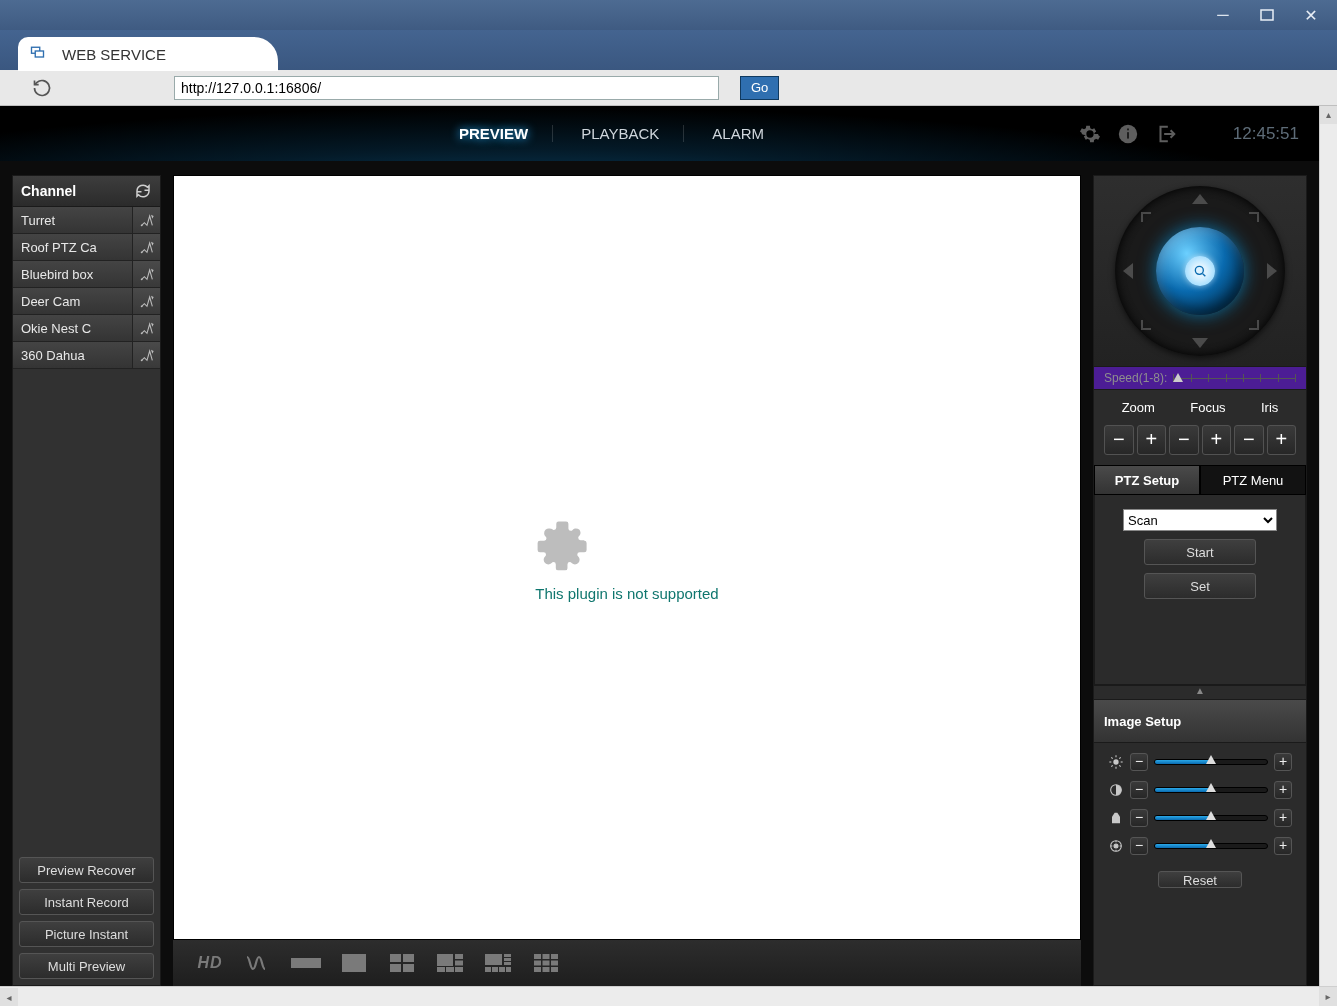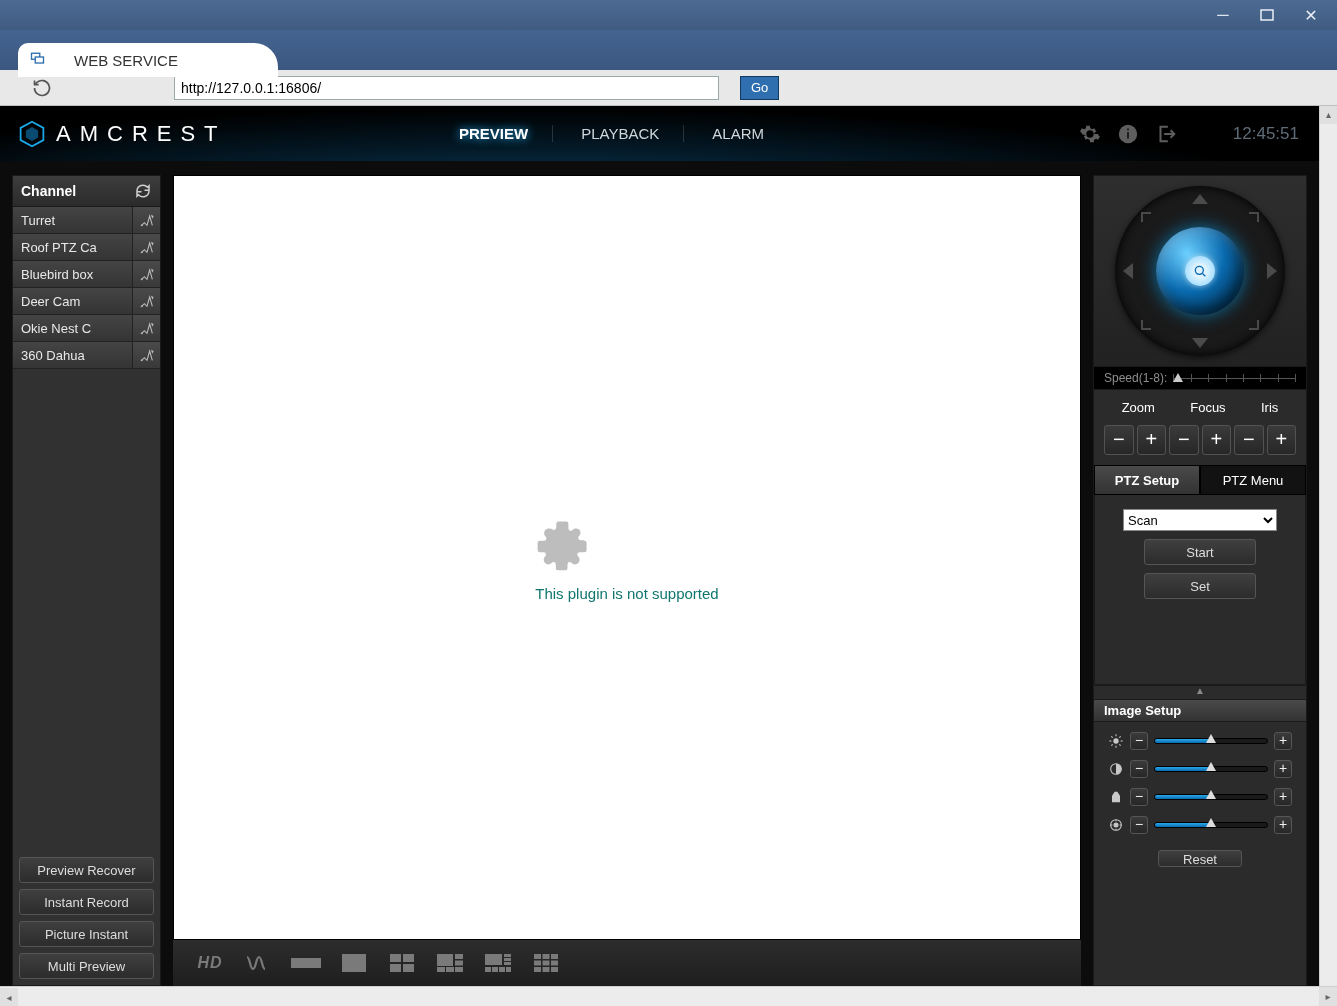--- a/index.html
+++ b/index.html
@@ -17,21 +17,21 @@
   *{box-sizing:border-box;font-family:Arial,Helvetica,sans-serif;}
   html,body{margin:0;padding:0;width:1337px;height:1006px;overflow:hidden;background:#0d47a1;}
   
   .window{position:absolute;left:0;top:0;width:1337px;height:1006px;background:#0d47a1;}
   
   .titlebar{height:30px;background:linear-gradient(#4d6b92,#3f5b82);display:flex;align-items:center;justify-content:flex-end;padding-right:4px;}
   .titlebar .sysbtn{width:44px;height:24px;color:#e8eef6;font-size:16px;display:flex;align-items:center;justify-content:center;cursor:pointer;}
   .titlebar .sysbtn.max{font-size:14px;}
   
   .tabstrip{height:40px;background:linear-gradient(#446490,#3a5780);display:flex;align-items:flex-end;padding-left:18px;}
-  .tab{background:#fff;border-radius:10px 24px 0 0;padding:8px 30px 8px 12px;display:flex;align-items:center;gap:26px;font-size:15px;color:#333;position:relative;top:7px;min-width:260px;}
+  .tab{background:#fff;border-radius:10px 24px 0 0;padding:8px 30px 8px 12px;display:flex;align-items:center;gap:14px;font-size:15px;color:#333;position:relative;top:1px;min-width:260px;}
   .tab .tabicon{width:18px;height:18px;display:inline-block;color:#2f6fb0;}
   
   .addrbar{height:36px;background:var(--chrome-bg);border-bottom:1px solid #bfbfbf;display:flex;align-items:center;padding:0 10px;}
   .reloadbtn{width:24px;height:24px;margin-right:120px;margin-left:20px;display:flex;align-items:center;justify-content:center;cursor:pointer;}
   .addrinput{width:545px;height:24px;border:1px solid #9aa;background:#fff;font-size:14px;padding:2px 6px;}
   .gobtn{height:24px;margin-left:21px;background:#2f6fb0;color:#fff;border:1px solid #103a60;font-size:13px;padding:0 10px;cursor:pointer;}
   
   .contentwrap{position:absolute;left:0;top:106px;right:0;bottom:0;background:#fff;}
   .vscroll{position:absolute;right:0;top:0;bottom:20px;width:18px;background:#ececec;border-left:1px solid #cfcfcf;}
   .vscroll .upbtn,.vscroll .downbtn{height:18px;background:#e0e0e0;text-align:center;font-size:10px;color:#666;line-height:18px;}
@@ -81,39 +81,39 @@
   .ptzwheel .hub .hubicon{width:30px;height:30px;border-radius:50%;background:radial-gradient(circle,#dff3ff 30%, #a9e0ff 70%);display:flex;align-items:center;justify-content:center;color:#0a6bb0;font-size:15px;box-shadow:0 0 6px rgba(255,255,255,0.6);}
   .ptzarrow{position:absolute;width:0;height:0;cursor:pointer;opacity:0.45;}
   .pa-up{left:50%;top:8px;transform:translateX(-50%);border-left:8px solid transparent;border-right:8px solid transparent;border-bottom:10px solid #888;}
   .pa-down{left:50%;bottom:8px;transform:translateX(-50%);border-left:8px solid transparent;border-right:8px solid transparent;border-top:10px solid #888;}
   .pa-left{left:8px;top:50%;transform:translateY(-50%);border-top:8px solid transparent;border-bottom:8px solid transparent;border-right:10px solid #888;}
   .pa-right{right:8px;top:50%;transform:translateY(-50%);border-top:8px solid transparent;border-bottom:8px solid transparent;border-left:10px solid #888;}
   .pa-ul{left:26px;top:26px;width:10px;height:10px;border-left:2px solid #888;border-top:2px solid #888;}
   .pa-ur{right:26px;top:26px;width:10px;height:10px;border-right:2px solid #888;border-top:2px solid #888;}
   .pa-dl{left:26px;bottom:26px;width:10px;height:10px;border-left:2px solid #888;border-bottom:2px solid #888;}
   .pa-dr{right:26px;bottom:26px;width:10px;height:10px;border-right:2px solid #888;border-bottom:2px solid #888;}
-  .speedrow{padding:4px 10px;font-size:12px;color:#8e8e8e;display:flex;align-items:center;gap:6px;background:#000000;border-top:1px solid #1a1a1a;border-bottom:1px solid #1a1a1a;}
+  .speedrow{padding:4px 10px;font-size:12px;color:#8e8e8e;display:flex;align-items:center;gap:6px;background:#4c1d95;border-top:1px solid #1a1a1a;border-bottom:1px solid #1a1a1a;}
   .speedslider{flex:1;height:14px;position:relative;}
   .speedslider .track{position:absolute;left:0;right:0;top:50%;height:1px;background:#555;}
   .speedslider .ticks{position:absolute;left:0;right:0;top:3px;display:flex;justify-content:space-between;}
   .speedslider .ticks span{width:1px;height:8px;background:#555;}
   .speedslider .thumb{position:absolute;left:0;top:2px;width:0;height:0;border-left:5px solid transparent;border-right:5px solid transparent;border-bottom:9px solid #ccc;}
   .zfi-row{padding:10px 10px 4px;}
   .zfi-labels{display:flex;justify-content:space-around;color:#fff;font-size:13px;margin-bottom:10px;}
   .zfi-btns{display:flex;gap:3px;}
   .sqbtn{flex:1;height:30px;background:linear-gradient(#3a3a3a,#272727);border:1px solid #525252;border-radius:3px;color:#fff;font-size:20px;line-height:26px;text-align:center;cursor:pointer;}
   .ptztabs{display:flex;margin-top:6px;}
   .ptztabs .tabbtn{flex:1;height:30px;background:#121212;border:1px solid #000;color:#fff;font-size:13px;display:flex;align-items:center;justify-content:center;cursor:pointer;}
   .ptztabs .tabbtn.active{background:linear-gradient(#4a4a4a,#333);font-weight:bold;}
   .ptzsetup{padding:14px 28px 10px;background:#2b2b2b;display:flex;flex-direction:column;gap:8px;border:1px solid #1a1a1a;border-top:none;min-height:190px;}
   .ptzsetup select{height:22px;background:#fff;border:1px solid #888;font-size:13px;}
   .ptzsetup button{height:26px;background:linear-gradient(#3f3f3f,#2c2c2c);border:1px solid #555;color:#ddd;font-size:13px;border-radius:3px;width:112px;margin:0 auto;cursor:pointer;}
   .collapsebar{height:14px;background:#2b2b2b;text-align:center;color:#888;font-size:10px;line-height:10px;cursor:pointer;border-top:1px solid #1a1a1a;}
   .imgsetup{flex:1;background:#2b2b2b;border-top:1px solid #1a1a1a;}
-  .imgsetup .hdr{background:linear-gradient(#4a4a4a,#333);height:22px;padding:0 10px;color:#fff;font-size:13px;font-weight:bold;display:flex;align-items:center;border-bottom:1px solid #1a1a1a;}
+  .imgsetup .hdr{background:linear-gradient(#4a4a4a,#333);height:43px;padding:0 10px;color:#fff;font-size:13px;font-weight:bold;display:flex;align-items:center;border-bottom:1px solid #1a1a1a;}
   .imgsliders{padding:10px 14px;display:flex;flex-direction:column;gap:10px;}
   .imgrow{display:flex;align-items:center;gap:6px;}
   .imgrow .icn{width:16px;height:16px;color:#c8c8c8;flex-shrink:0;}
   .imgrow .pm{width:18px;height:18px;background:linear-gradient(#3a3a3a,#272727);border:1px solid #555;border-radius:3px;color:#eee;font-size:14px;line-height:14px;text-align:center;cursor:pointer;}
   .slider{flex:1;height:6px;background:#1a1a1a;border:1px solid #000;border-radius:3px;position:relative;}
   .slider .fill{position:absolute;left:0;top:0;bottom:0;width:50%;background:linear-gradient(#2aa8e8,#0a6bb0);border-radius:3px 0 0 3px;}
   .slider .knob{position:absolute;left:50%;top:-5px;width:0;height:0;border-left:5px solid transparent;border-right:5px solid transparent;border-bottom:9px solid #ddd;transform:translateX(-50%);}
   .imgreset{margin:6px auto 0;display:block;height:17px;width:84px;background:linear-gradient(#3f3f3f,#2c2c2c);border:1px solid #555;color:#ddd;font-size:13px;border-radius:3px;cursor:pointer;}
   
   svg{display:block;}
@@ -153,29 +153,20 @@
         </svg>
     </div>
     <input class="addrinput" value="http://127.0.0.1:16806/" style="">
     <button class="gobtn">Go</button>
   </div>
 
   <div class="contentwrap">
     <div class="app">
 
       <div class="appheader">
-        <div class="logo">
-          <span class="logoicon">
-            <svg viewBox="0 0 32 32" width="28" height="28">
-                <polygon points="16,2 29,9 29,23 16,30 3,23 3,9" fill="none" stroke="#1aa8e8" stroke-width="2"></polygon>
-                <polygon points="16,8 23,12 23,20 16,24 9,20 9,12" fill="#084a70"></polygon>
-              </svg>
-          </span>
-          <span>AMCREST</span>
-        </div>
         <div class="navlinks">
           <a href="#" class="active">PREVIEW</a>
           <a href="#">PLAYBACK</a>
           <a href="#">ALARM</a>
         </div>
         <div class="hdr-right">
           <span class="icn">
             <svg viewBox="0 0 24 24" width="22" height="22" fill="#5e5e5e">
                 <path d="M12 8a4 4 0 100 8 4 4 0 000-8zm9 4a7 7 0 01-.1 1.2l2 1.6-2 3.4-2.4-1a7 7 0 01-2 1.2l-.4 2.6h-4l-.4-2.6a7 7 0 01-2-1.2l-2.4 1-2-3.4 2-1.6A7 7 0 013 12a7 7 0 01.1-1.2l-2-1.6 2-3.4 2.4 1a7 7 0 012-1.2L7.9 3h4l.4 2.6a7 7 0 012 1.2l2.4-1 2 3.4-2 1.6c.1.4.1.8.1 1.2z"></path>
               </svg>

